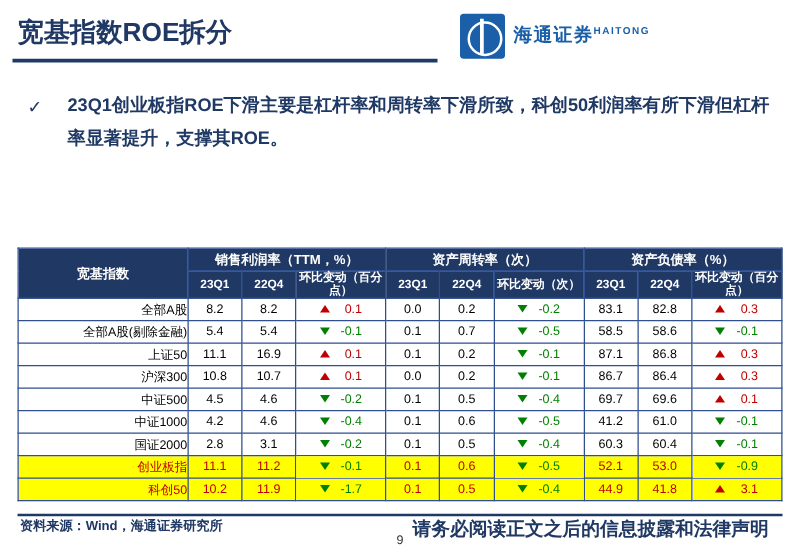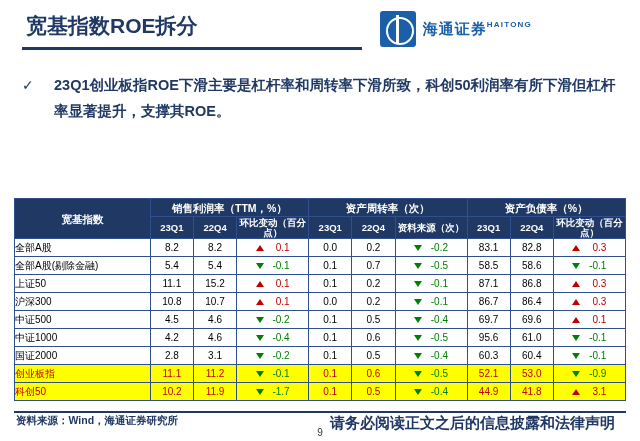--- a/index.html
+++ b/index.html
@@ -5,21 +5,21 @@
   html,body{margin:0;padding:0;}
   body{
     width:640px;height:441px;
     background:#ffffff;
     font-family:"Liberation Sans","DejaVu Sans",sans-serif;
     position:relative;
     overflow:hidden;
   }
   
   .header{
-    position:absolute;left:12px;top:0;width:532px;height:58px;
+    position:absolute;left:0;top:0;width:532px;height:58px;
   }
   .title{
     position:absolute;left:14px;top:12px;
     font-size:21px;font-weight:bold;color:#1f3864;
     letter-spacing:0px;
     white-space:nowrap;
   }
   .title-underline{
     position:absolute;left:10px;top:47px;width:340px;height:3px;
     background:#1f3864;
@@ -59,21 +59,21 @@
     position:absolute;left:14px;top:198px;width:612px;
   }
   table{border-collapse:collapse;width:612px;table-layout:fixed;font-size:10px;}
   th,td{border:1px solid #2f4f8f;padding:0;text-align:center;vertical-align:middle;}
   thead th{
     background:#1f3864;color:#ffffff;font-weight:bold;font-size:10.5px;
     height:17px;line-height:12px;margin-top:18px;
   }
   thead tr.r2 th{height:21px;font-size:9.5px;line-height:10px;}
   tbody td{height:17px;color:#000000;font-size:10px;}
-  td.name{text-align:left;}
+  td.name{text-align:right;}
   tbody tr.hl td{background:#ffff00;}
   tbody tr.hl td.name,tbody tr.hl td{color:#c00000;}
   .up{color:#c00000;}
   .down{color:#008000;}
   .chg{position:relative;}
   .arrow{display:inline-block;width:0;height:0;margin-right:4px;vertical-align:middle;}
   .arrow.u{border-left:4px solid transparent;border-right:4px solid transparent;border-bottom:6px solid #c00000;}
   .arrow.d{border-left:4px solid transparent;border-right:4px solid transparent;border-top:6px solid #008000;}
   .val{display:inline-block;min-width:22px;text-align:right;}
 
@@ -132,21 +132,21 @@
         <th colspan="3">销售利润率（TTM，%）</th>
         <th colspan="3">资产周转率（次）</th>
         <th colspan="3">资产负债率（%）</th>
       </tr>
       <tr class="r2">
         <th>23Q1</th>
         <th>22Q4</th>
         <th>环比变动（百分点）</th>
         <th>23Q1</th>
         <th>22Q4</th>
-        <th>资料来源（次）</th>
+        <th>环比变动（次）</th>
         <th>23Q1</th>
         <th>22Q4</th>
         <th>环比变动（百分点）</th>
       </tr>
     </thead>
     <tbody id="tbody">
         <tr>
           <td class="name">全部A股</td>
           <td>8.2</td>
           <td>8.2</td>
@@ -166,21 +166,21 @@
           <td>0.1</td>
           <td>0.7</td>
           <td class="chg"><span class="arrow d"></span><span class="val down">-0.5</span></td>
           <td>58.5</td>
           <td>58.6</td>
           <td class="chg"><span class="arrow d"></span><span class="val down">-0.1</span></td>
         </tr>
         <tr>
           <td class="name">上证50</td>
           <td>11.1</td>
-          <td>15.2</td>
+          <td>16.9</td>
           <td class="chg"><span class="arrow u"></span><span class="val up">0.1</span></td>
           <td>0.1</td>
           <td>0.2</td>
           <td class="chg"><span class="arrow d"></span><span class="val down">-0.1</span></td>
           <td>87.1</td>
           <td>86.8</td>
           <td class="chg"><span class="arrow u"></span><span class="val up">0.3</span></td>
         </tr>
         <tr>
           <td class="name">沪深300</td>
@@ -207,21 +207,21 @@
           <td class="chg"><span class="arrow u"></span><span class="val up">0.1</span></td>
         </tr>
         <tr>
           <td class="name">中证1000</td>
           <td>4.2</td>
           <td>4.6</td>
           <td class="chg"><span class="arrow d"></span><span class="val down">-0.4</span></td>
           <td>0.1</td>
           <td>0.6</td>
           <td class="chg"><span class="arrow d"></span><span class="val down">-0.5</span></td>
-          <td>95.6</td>
+          <td>41.2</td>
           <td>61.0</td>
           <td class="chg"><span class="arrow d"></span><span class="val down">-0.1</span></td>
         </tr>
         <tr>
           <td class="name">国证2000</td>
           <td>2.8</td>
           <td>3.1</td>
           <td class="chg"><span class="arrow d"></span><span class="val down">-0.2</span></td>
           <td>0.1</td>
           <td>0.5</td>

